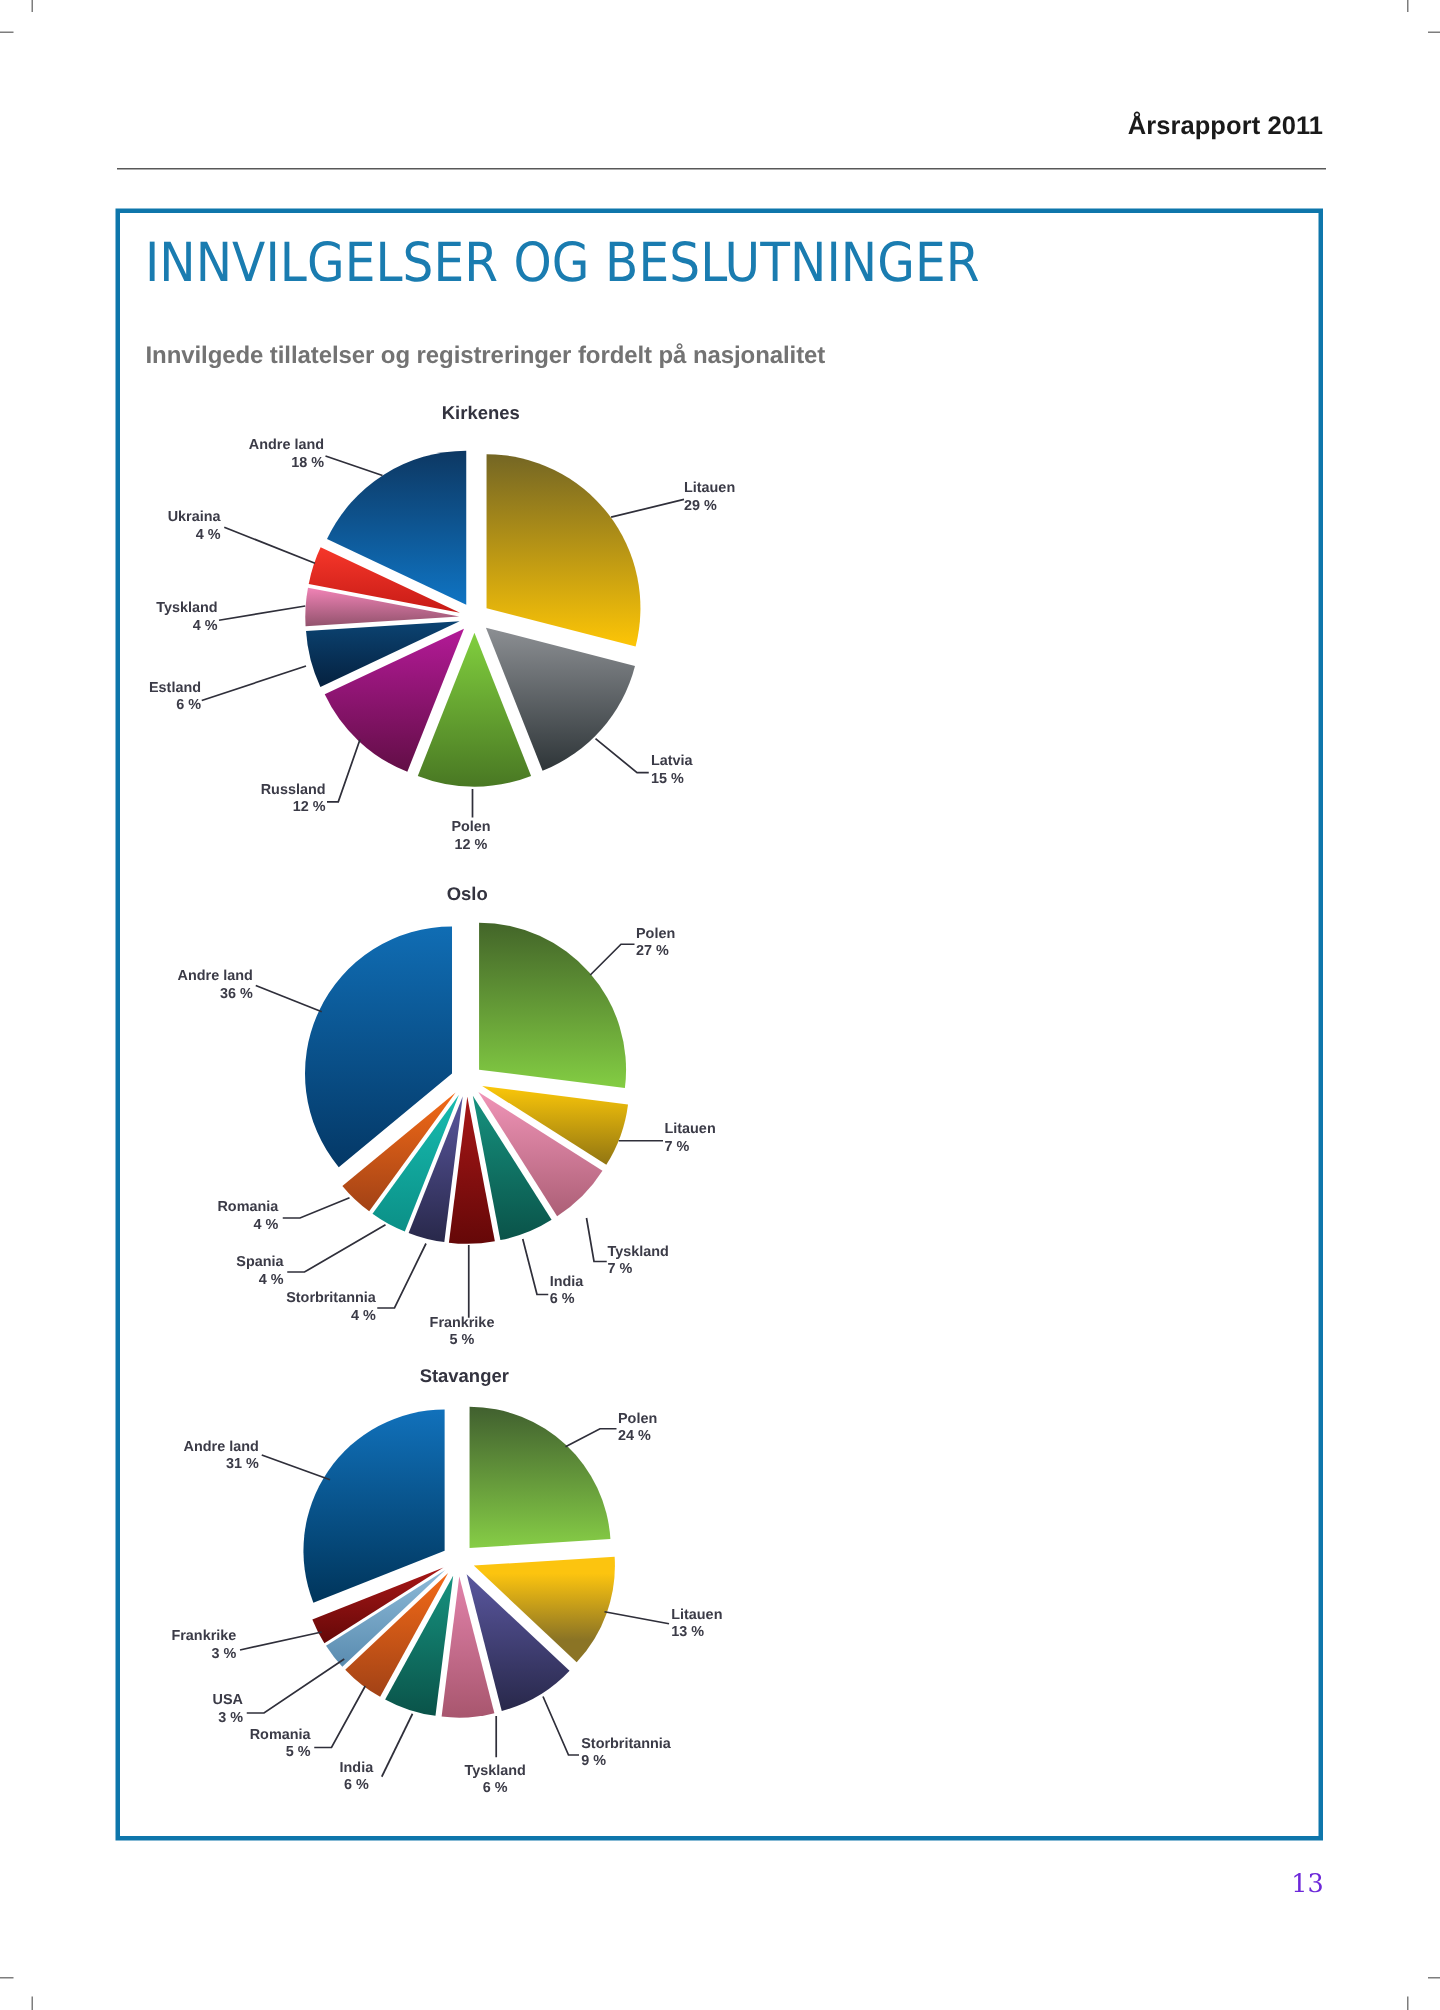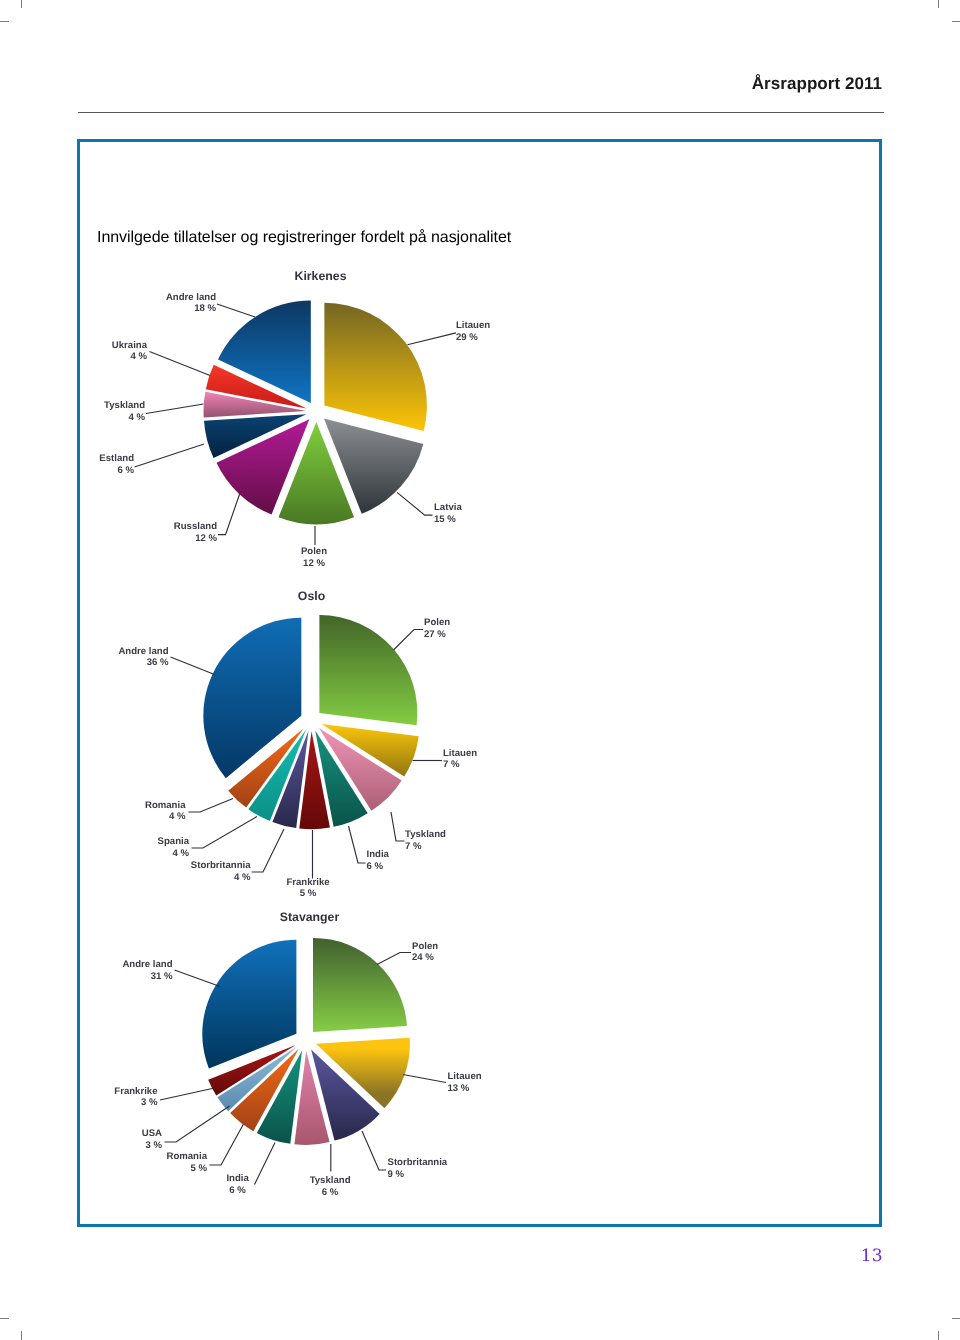--- a/index.html
+++ b/index.html
@@ -3,21 +3,21 @@
 <meta charset="utf-8">
 <style>
   html,body{margin:0;padding:0;}
   body{width:960px;height:1340px;background:#ffffff;font-family:"Liberation Sans",sans-serif;overflow:hidden;position:relative;-webkit-font-smoothing:antialiased;text-rendering:geometricPrecision;}
   .page{position:absolute;inset:0;}
   .cropmark{position:absolute;background:#7d7d7d;}
   .header-text{position:absolute;right:78px;top:75px;font-size:17px;font-weight:bold;color:#1a1a1a;letter-spacing:0.05px;line-height:18px;}
   .header-rule{position:absolute;left:78px;top:111.8px;width:805.5px;height:1.4px;background:#585858;}
   .framebox{position:absolute;left:76.6px;top:139px;width:805.5px;height:1087.5px;border:3px solid #0e76ab;box-sizing:border-box;}
   .doc-title{position:absolute;left:96.6px;top:155.6px;font-family:"DejaVu Sans",sans-serif;font-stretch:condensed;font-size:36px;line-height:40px;color:#1a7cb0;letter-spacing:0.05px;font-weight:400;}
-  .doc-sub{position:absolute;left:97px;top:228.5px;font-size:16px;line-height:18px;font-weight:normal;color:#000000;letter-spacing:-0.06px;}
+  .doc-sub{position:absolute;left:97px;top:228.5px;font-size:16px;line-height:18px;font-weight:bold;color:#737373;letter-spacing:-0.06px;}
   .page-num{position:absolute;right:77.5px;top:1245.5px;font-family:"DejaVu Serif",serif;font-size:17px;line-height:20px;color:#6d28d9;}
   svg.charts{position:absolute;left:0;top:0;}
   text.ct{font-family:"Liberation Sans",sans-serif;font-size:12.3px;font-weight:bold;fill:#33333f;}
   svg.charts text{paint-order:stroke;}
   .page{will-change:transform;border-radius:13px;}
   text.cl{font-family:"Liberation Sans",sans-serif;font-size:9.6px;font-weight:bold;fill:#3b3b47;}
 </style>
 </head>
 <body>
 
@@ -27,20 +27,21 @@
   <div class="cropmark" style="left:938px;top:0;width:1.2px;height:8.4px;"></div>
   <div class="cropmark" style="left:951.5px;top:21.3px;width:8.5px;height:1.2px;"></div>
   <div class="cropmark" style="left:21.3px;top:1331px;width:1.2px;height:9px;"></div>
   <div class="cropmark" style="left:0;top:1317.8px;width:9.2px;height:1.2px;"></div>
   <div class="cropmark" style="left:938px;top:1331px;width:1.2px;height:9px;"></div>
   <div class="cropmark" style="left:951.5px;top:1317.8px;width:8.5px;height:1.2px;"></div>
 
   <div class="header-text">Årsrapport 2011</div>
   <div class="header-rule"></div>
   <div class="framebox"></div>
+  <div class="doc-title">INNVILGELSER OG BESLUTNINGER</div>
   <div class="doc-sub">Innvilgede tillatelser og registreringer fordelt på nasjonalitet</div>
   <div class="page-num">13</div>
 
   <svg class="charts" id="charts" width="960" height="1340" viewBox="0 0 960 1340">
     <defs id="grad-defs">
         <linearGradient id="g0_0" x1="0" y1="0" x2="0" y2="1">
           <stop offset="0%" stop-color="#746624"></stop>
           <stop offset="100%" stop-color="#fdc506"></stop>
         </linearGradient>
         <linearGradient id="g0_1" x1="0" y1="0" x2="0" y2="1">

